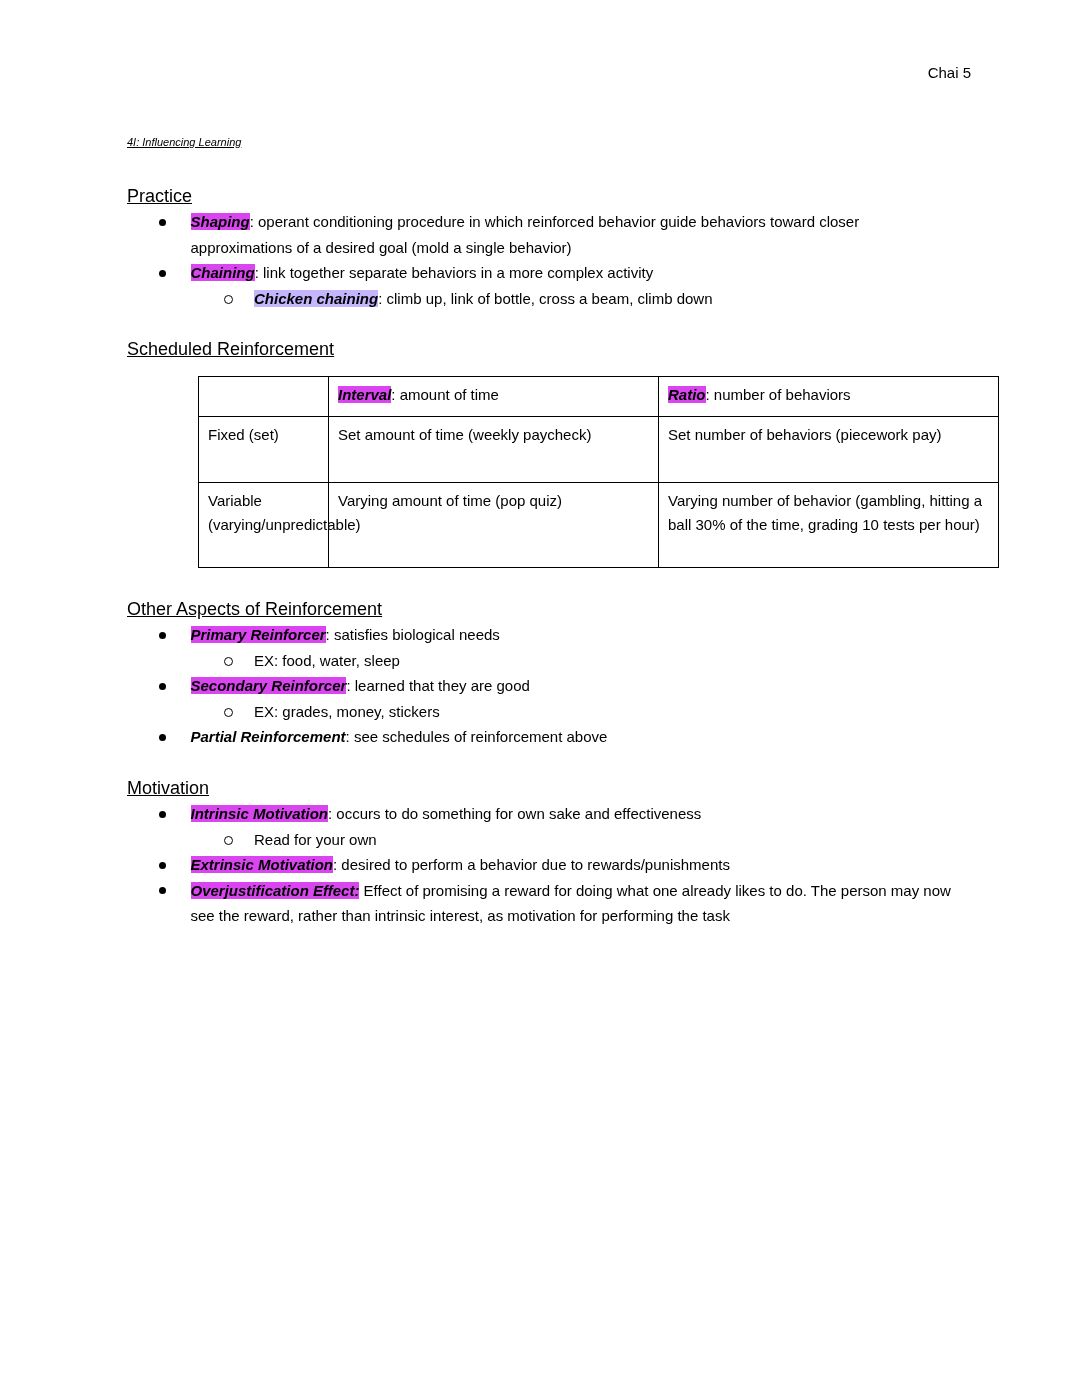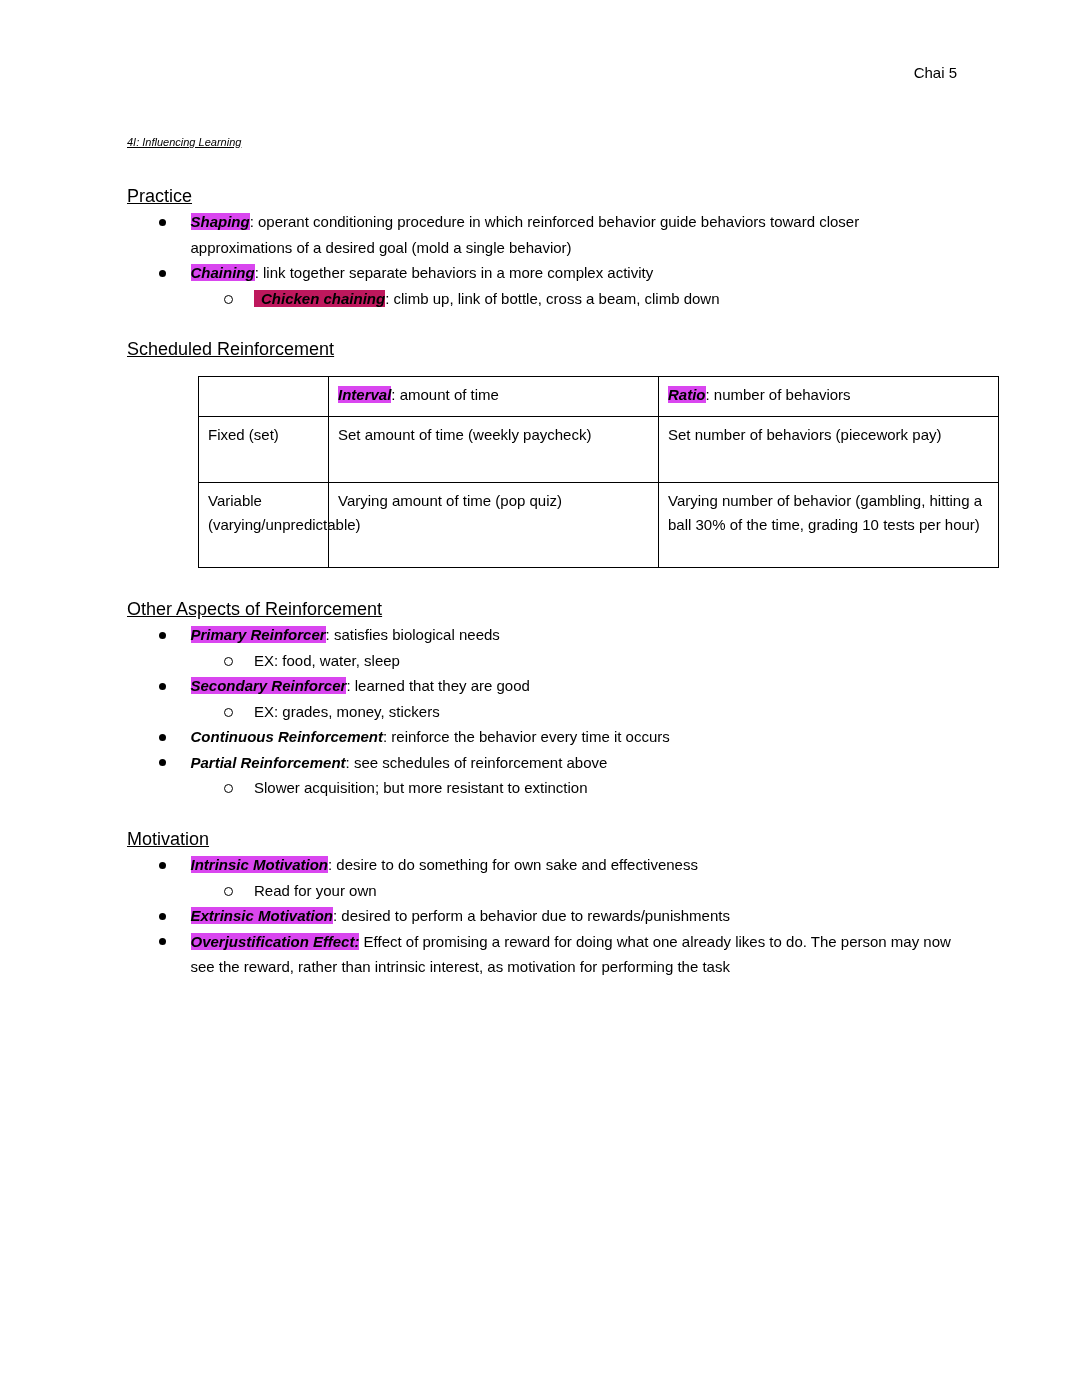--- a/index.html
+++ b/index.html
@@ -3,29 +3,29 @@
 <meta charset="utf-8">
 <style>
   * { margin:0; padding:0; box-sizing:border-box; }
   html,body { background:#ffffff; }
   body {
     width:1080px; height:1397px; overflow:hidden;
     font-family:"Liberation Sans", sans-serif;
     font-size:15px; line-height:25.5px; color:#000;
   }
   .page { position:relative; width:1080px; height:1397px; padding:130px 127px 0 127px; }
-  .header-label { position:absolute; top:63px; right:123px; line-height:19px; }
+  .header-label { position:absolute; top:63px; right:109px; line-height:19px; }
   .doc-title { font-size:11px; font-weight:normal; font-style:italic; text-decoration:underline; }
   .section-heading { font-size:18px; font-weight:normal; text-decoration:underline; }
   .mt-practice { margin-top:28px; }
   .mt-section { margin-top:26px; }
   .mt-other { margin-top:29px; }
   .term { font-weight:bold; font-style:italic; }
   .hl-green { background:#d946ef; }
-  .hl-red { background:#be185d;padding-left:7px; }
+  .hl-red { background:#c4b5fd; }
   .b { font-weight:normal; }
   .li1 { position:relative; padding-left:63.5px; }
   .li2 { position:relative; padding-left:127px; }
   .dot { position:absolute; left:32px; top:9.5px; width:7px; height:7px; border-radius:50%; background:#000; }
   .ring { position:absolute; left:97px; top:9px; width:9px; height:9px; border:1.5px solid #000; border-radius:50%; background:transparent; }
   table.sched { border-collapse:collapse; margin:13px 0 0 71px; width:800px; table-layout:fixed; }
   table.sched td { border:1.5px solid #000; vertical-align:top; padding:6px 9px; line-height:24px; }
   td.c1 { width:130px; } td.c2 { width:330px; } td.c3 { width:340px; }
   tr.r-head td { height:40px; } tr.r-fixed td { height:66px; } tr.r-var td { height:85px; }
 </style>
@@ -90,37 +90,29 @@
     <div class="li1">
       <span class="dot"></span>
       <span class="term hl-green">Secondary Reinforcer</span><span>: learned that they are good</span>
     </div>
     <div class="li2">
       <span class="ring"></span>
       <span>EX: grades, money, stickers</span>
     </div>
     <div class="li1">
       <span class="dot"></span>
-      <span class="term">Continuous Reinforcement</span><span>: reinforce the behavior every time it occurs</span>
-    </div>
-    <div class="li1">
-      <span class="dot"></span>
       <span class="term">Partial Reinforcement</span><span>: see schedules of reinforcement above</span>
-    </div>
-    <div class="li2">
-      <span class="ring"></span>
-      <span>Slower </span><span class="b">acquisition</span><span>; but more resistant to </span><span class="b">extinction</span>
     </div>
   </div>
 
   <h2 class="section-heading mt-section">Motivation</h2>
   <div>
     <div class="li1">
       <span class="dot"></span>
-      <span class="term hl-green">Intrinsic Motivation</span><span>: desire to do something for own sake and effectiveness</span>
+      <span class="term hl-green">Intrinsic Motivation</span><span>: occurs to do something for own sake and effectiveness</span>
     </div>
     <div class="li2">
       <span class="ring"></span>
       <span>Read for your own</span>
     </div>
     <div class="li1">
       <span class="dot"></span>
       <span class="term hl-green">Extrinsic Motivation</span><span>: desired to perform a behavior due to rewards/punishments</span>
     </div>
     <div class="li1">

